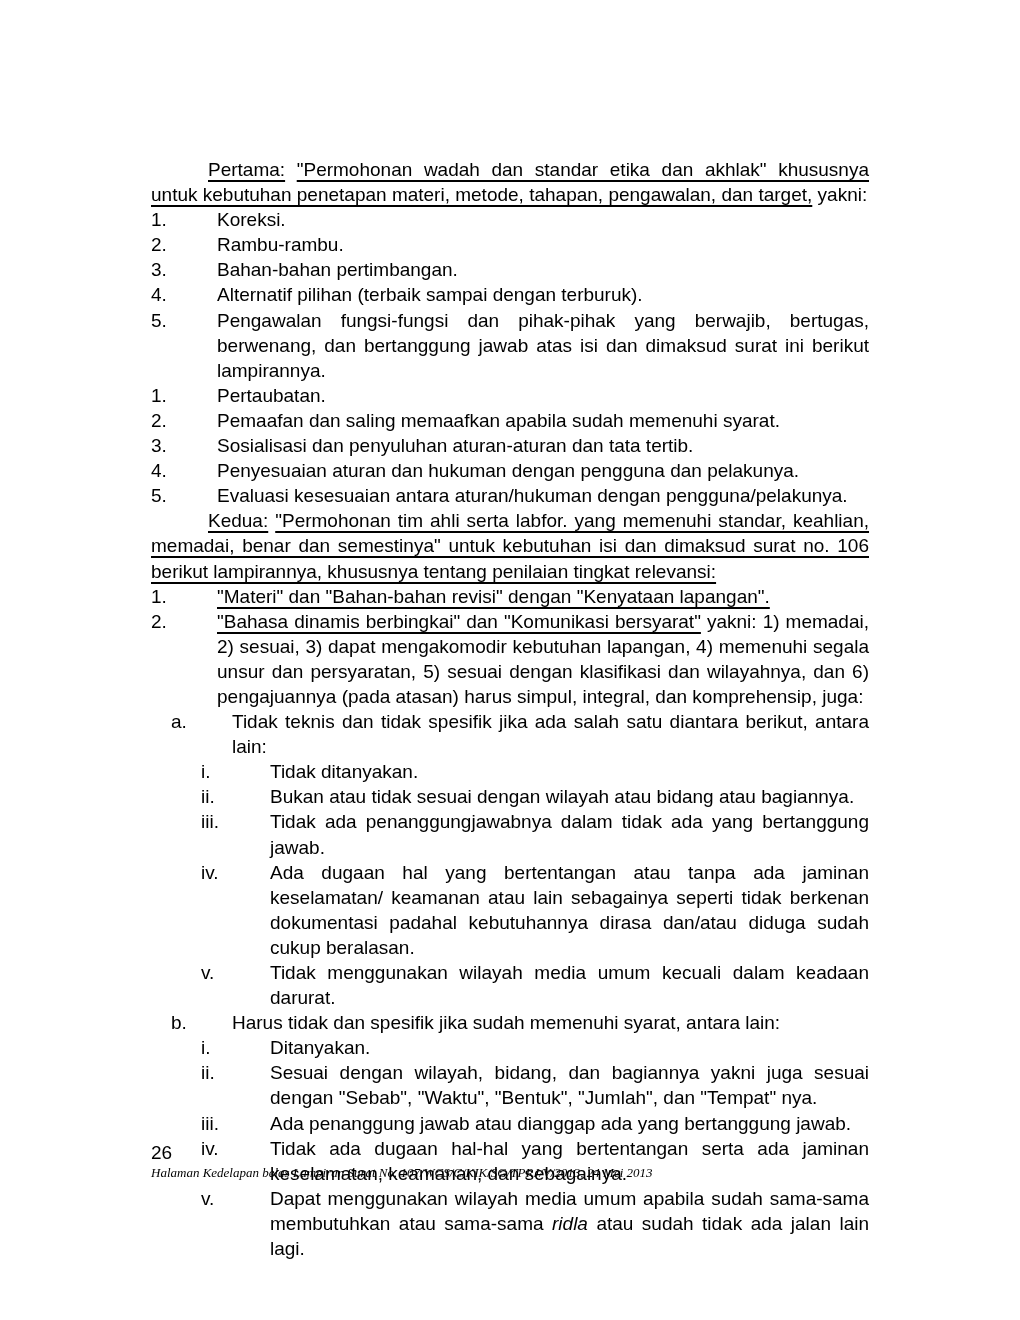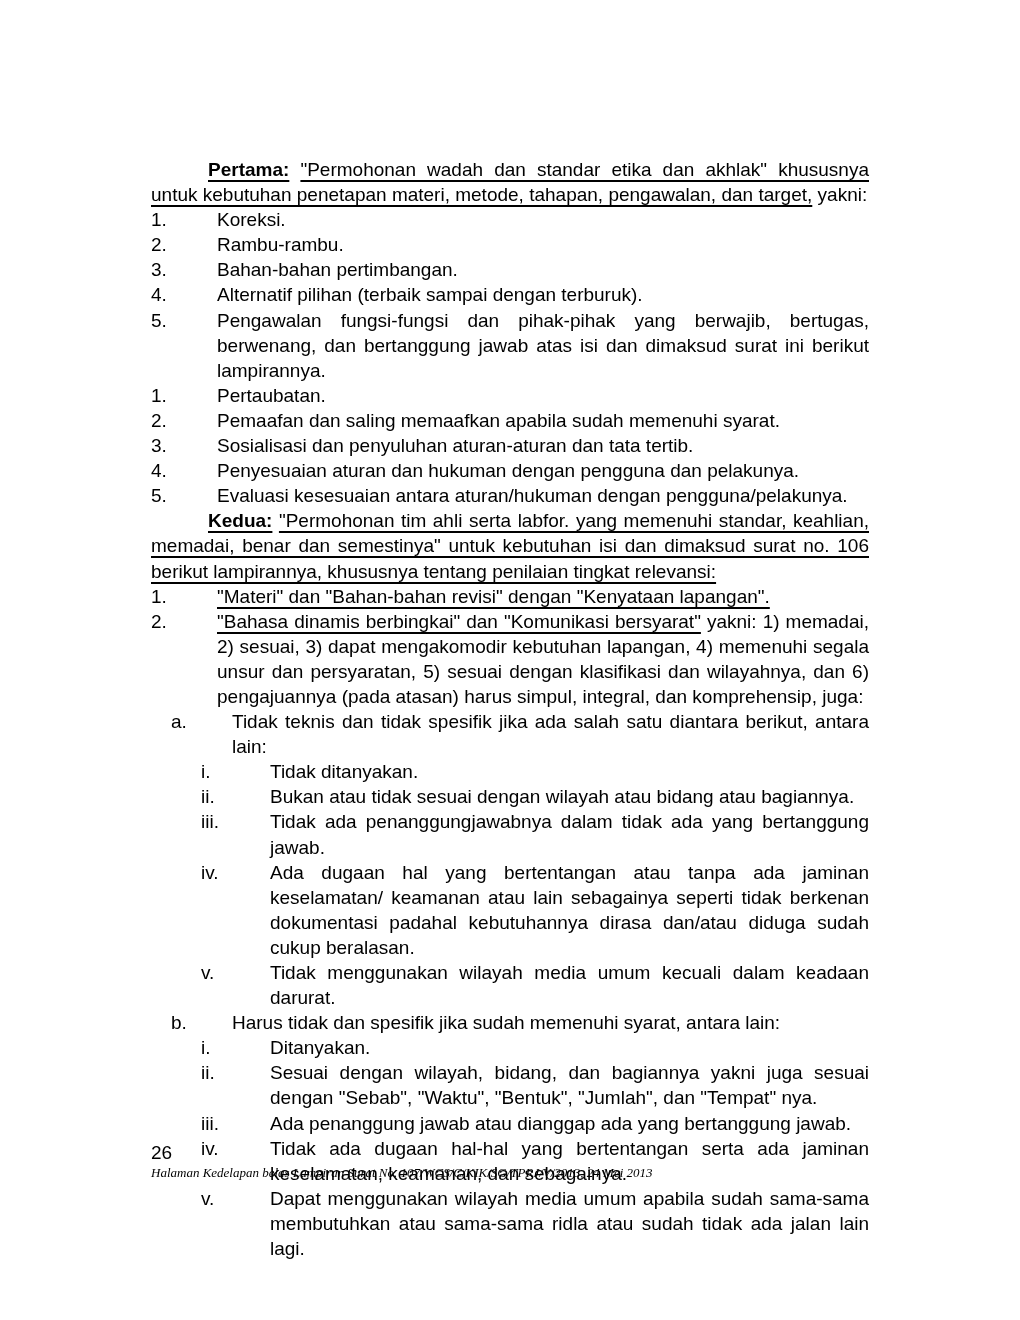--- a/index.html
+++ b/index.html
@@ -15,27 +15,27 @@
     overflow:hidden;
   }
   .content{
     position:absolute;
     left:151px;
     top:157px;
     width:718px;
     text-align:justify;
   }
   p.para{margin:0;text-indent:57px;text-align:justify;}
-  .b{font-weight:bold;}
+  .b{font-weight:normal;}
   .u{
     text-decoration:underline;
     text-decoration-thickness:1.8px;
     text-underline-offset:3.5px;
   }
-  .it{}
+  .it{font-style:italic;}
   .li{display:flex;margin:0;}
   .li .marker{flex:none;}
   .li .text{flex:1 1 auto;text-align:justify;margin-left:39px;}
   .num  .marker{width:27px;}
   .alpha{margin-left:20px;}
   .alpha .marker{width:22px;}
   .roman{margin-left:50px;}
   .roman .marker{width:30px;}
   .pagenum{
     position:absolute;

